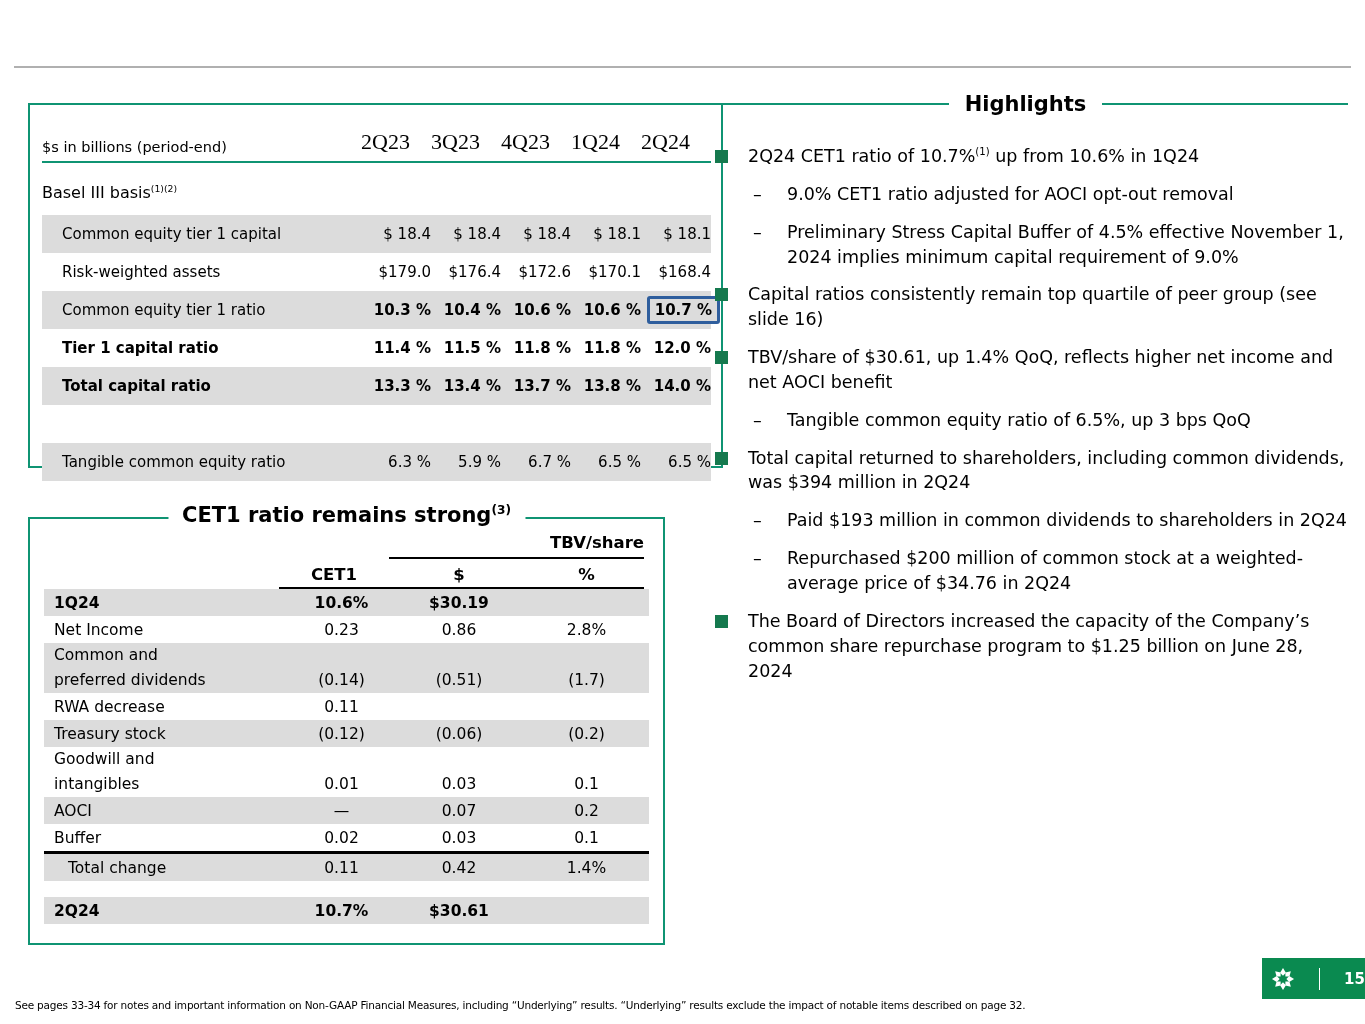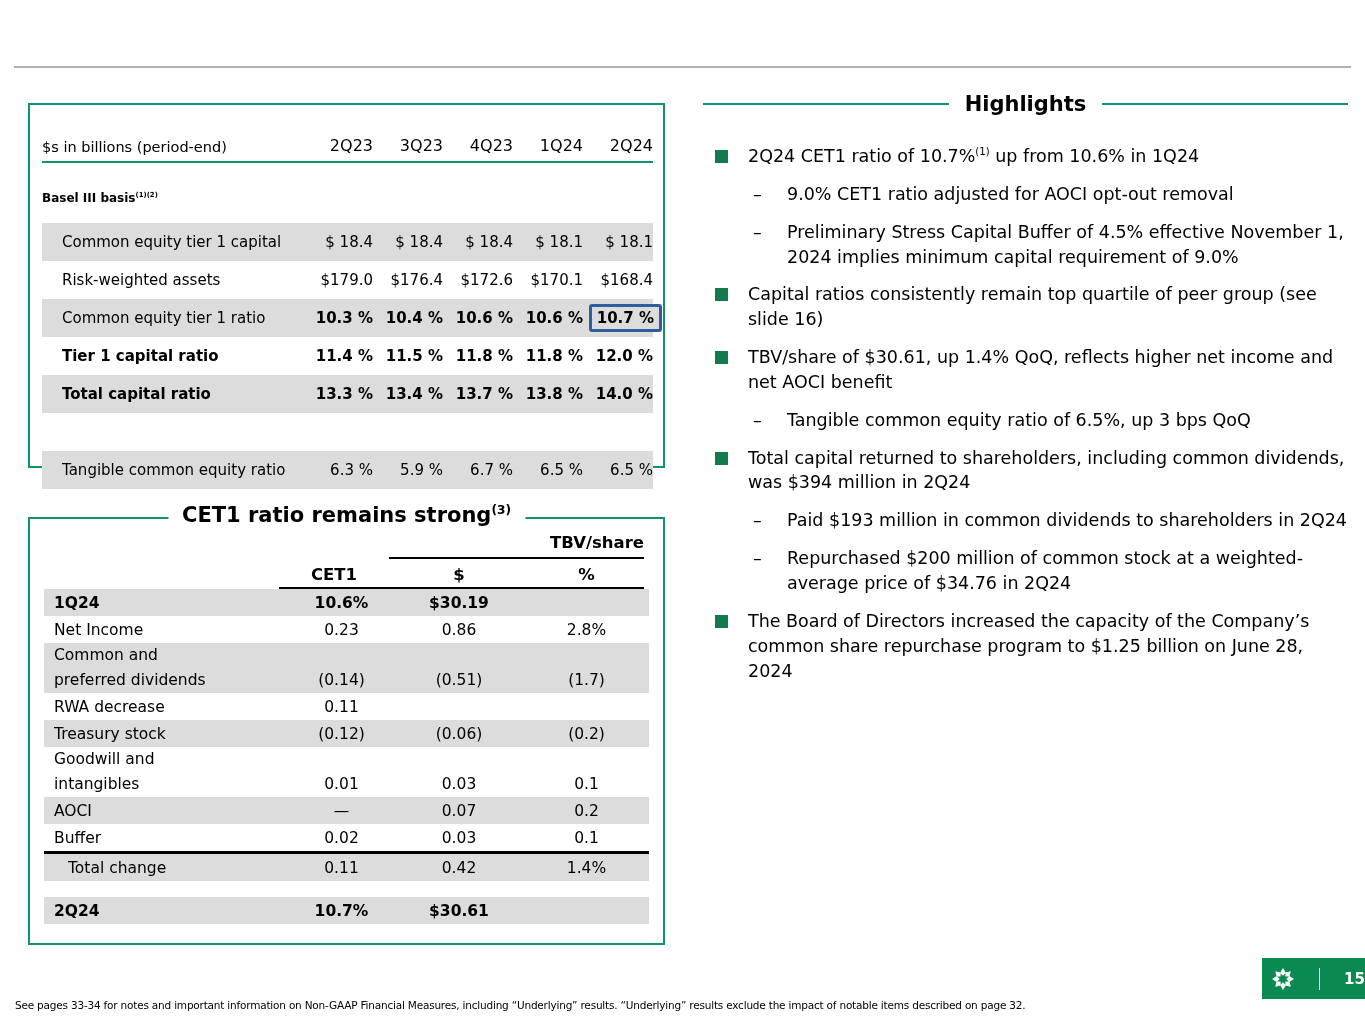--- a/index.html
+++ b/index.html
@@ -7,25 +7,25 @@
 
   .slide{position:relative;width:1365px;height:1024px;background:#fff;}
 
   
   .slide-title{position:absolute;left:16px;top:6px;font-size:35px;font-weight:bold;letter-spacing:-1px;}
   .title-rule{position:absolute;left:14px;top:66px;width:1337px;height:2px;background:#b0b0b0;}
 
   sup{font-size:0.58em;vertical-align:super;line-height:0;}
 
   
-  .box1{position:absolute;left:28px;top:103px;width:637px;height:365px;border:2px solid #0f9473;box-sizing:border-box;padding:10px 10px 0 12px;}
+  .box1{position:absolute;left:28px;top:103px;width:695px;height:365px;border:2px solid #0f9473;box-sizing:border-box;padding:10px 10px 0 12px;}
   .t1-header{display:flex;align-items:flex-end;height:40px;border-bottom:2px solid #0f9473;padding-bottom:6px;box-sizing:content-box;}
   .t1-unit{flex:1;font-size:14.5px;}
-  .t1-colh{width:70px;text-align:right;font-size:16px;}
-  .t1-basel{font-weight:bold;font-size:12px;margin:28px 0 8px 0;height:24px;}
+  .t1-colh{width:70px;text-align:left;font-size:22px;font-family:Liberation Serif, serif;}
+  .t1-basel{font-weight:normal;font-size:16px;margin:20px 0 8px 0;height:24px;}
   .t1-row{display:flex;align-items:center;height:38px;font-size:15px;}
   .t1-label{flex:1;padding-left:20px;}
   .t1-val{width:70px;text-align:right;white-space:nowrap;}
   .stripe{background:#dcdcdc;}
   .lbl-bold .t1-label{font-weight:bold;}
   .val-bold .t1-val{font-weight:bold;}
   .t1-empty{height:38px;background:#fff;}
   .hl-box{display:inline-block;border:3px solid #2f5e9d;border-radius:3px;padding:2px 5px;margin-right:-9px;background:#dcdcdc;}
 
   

